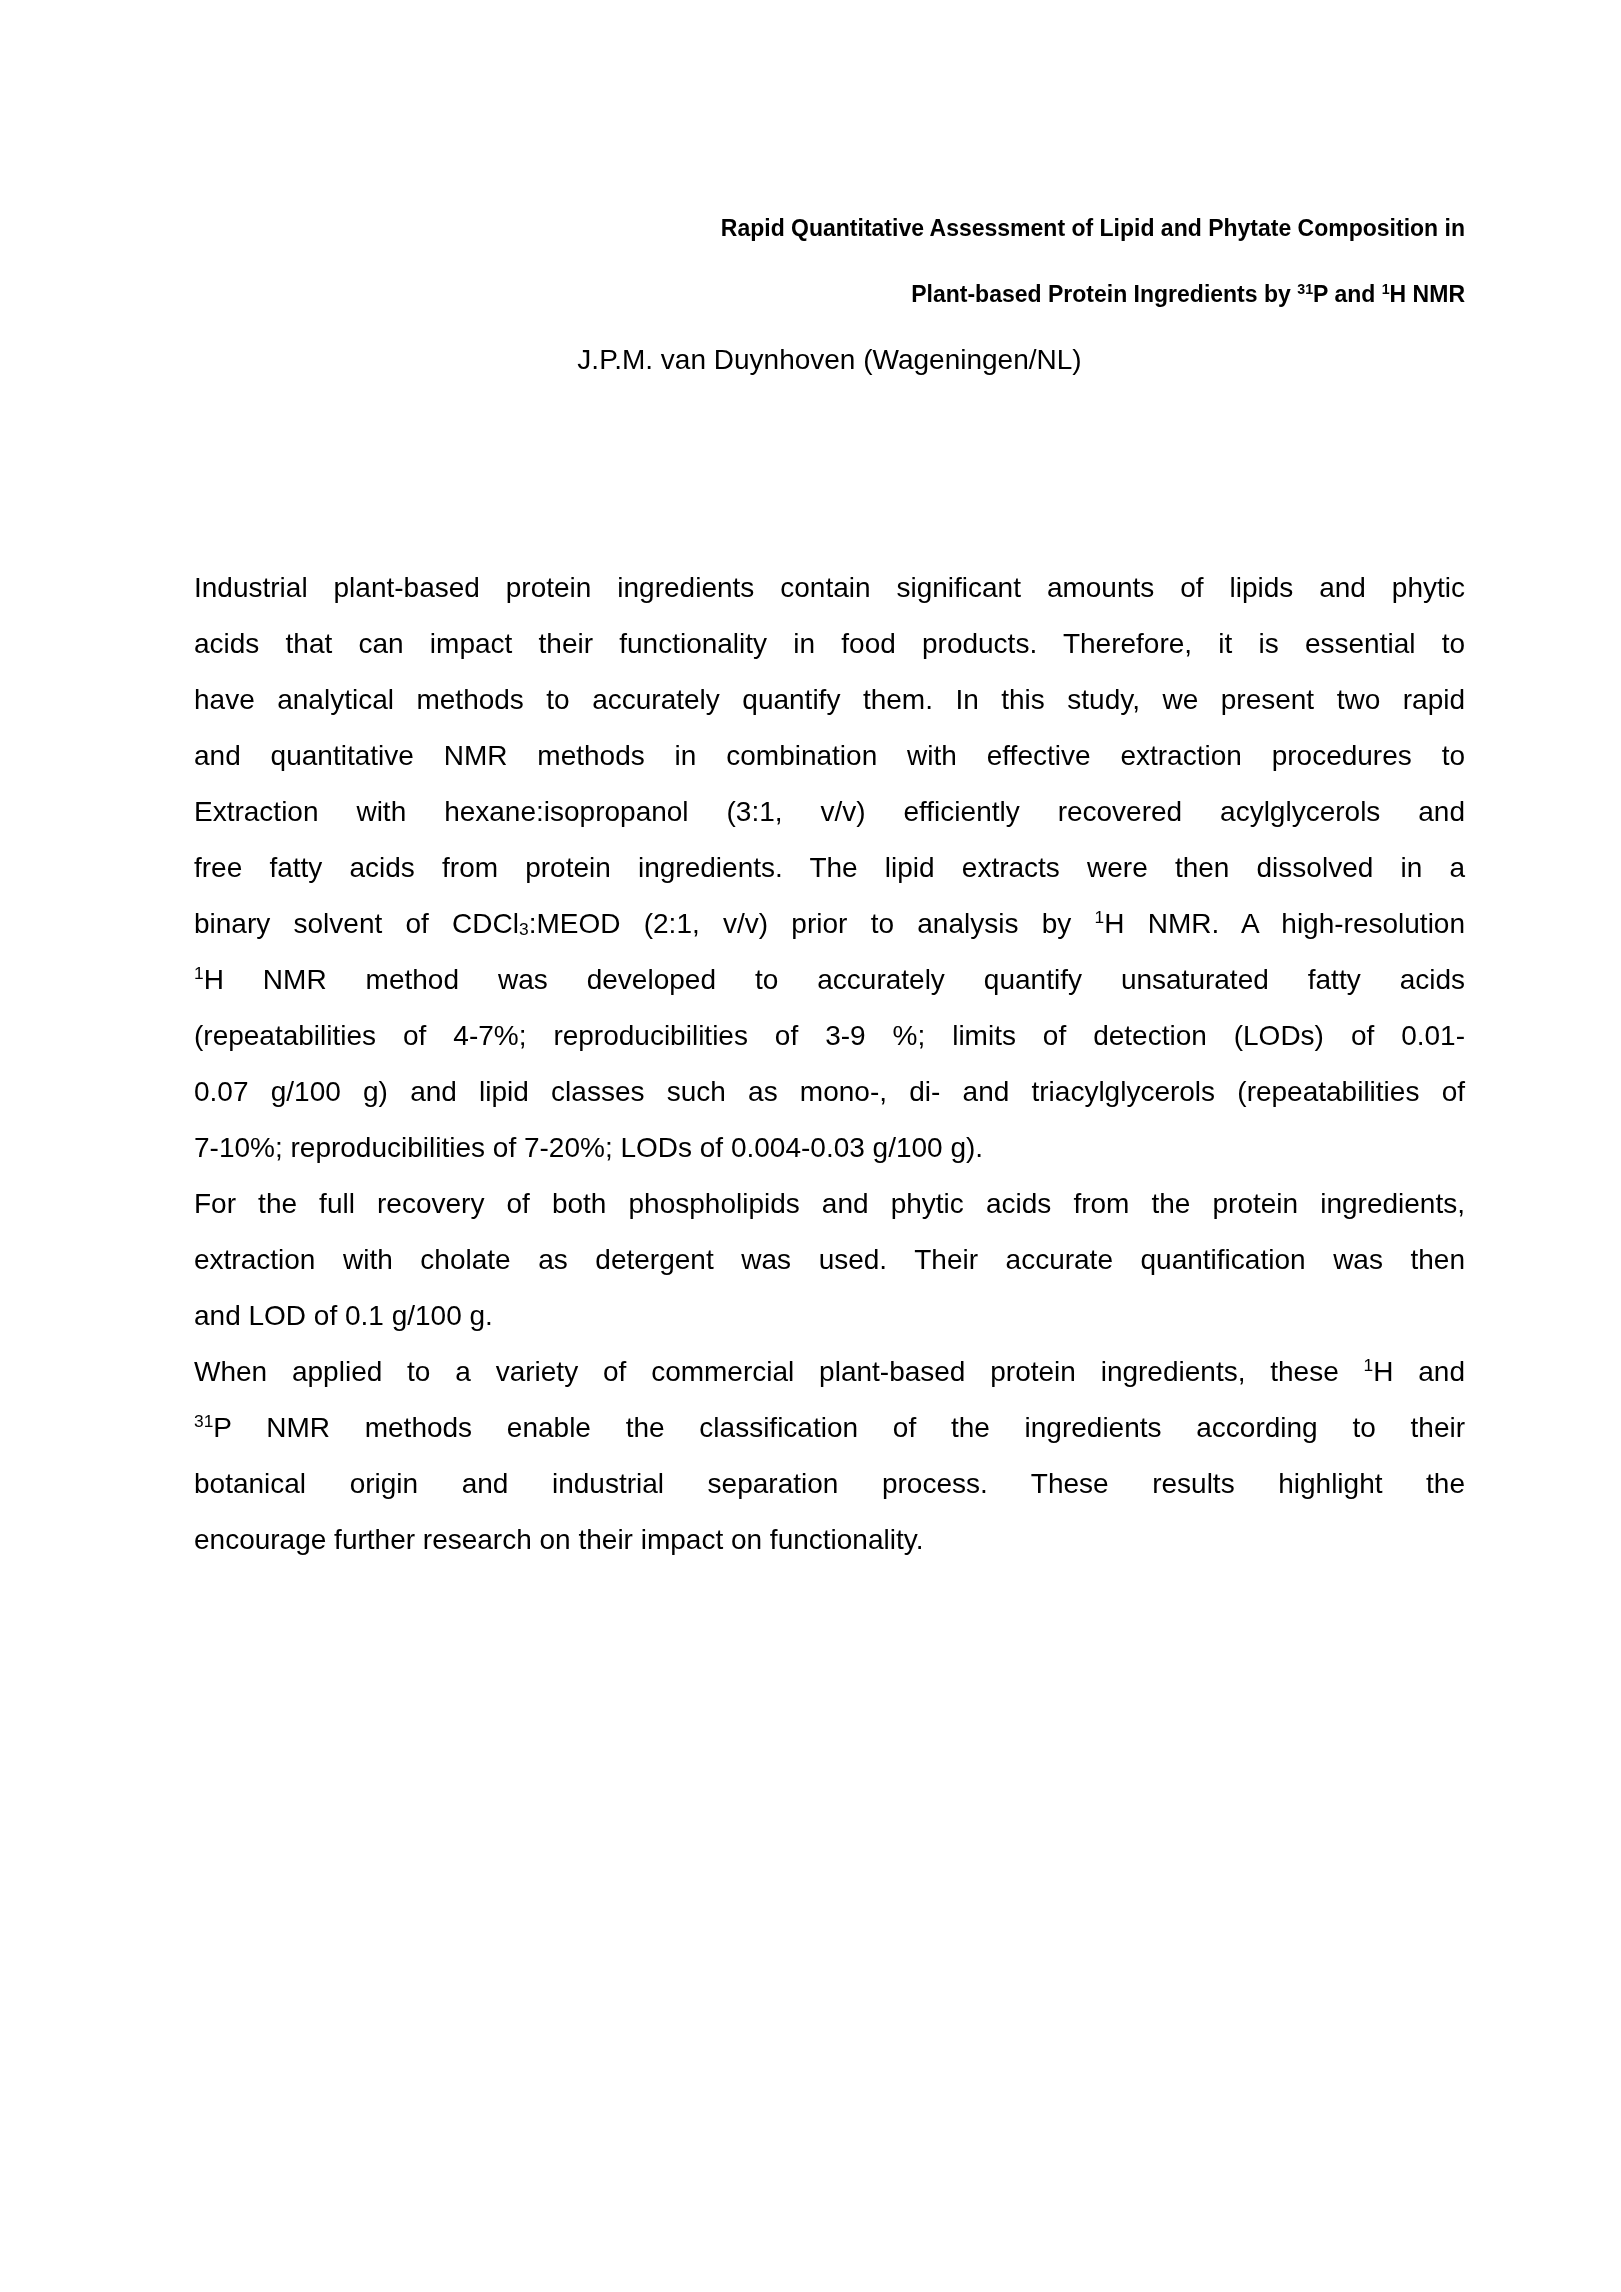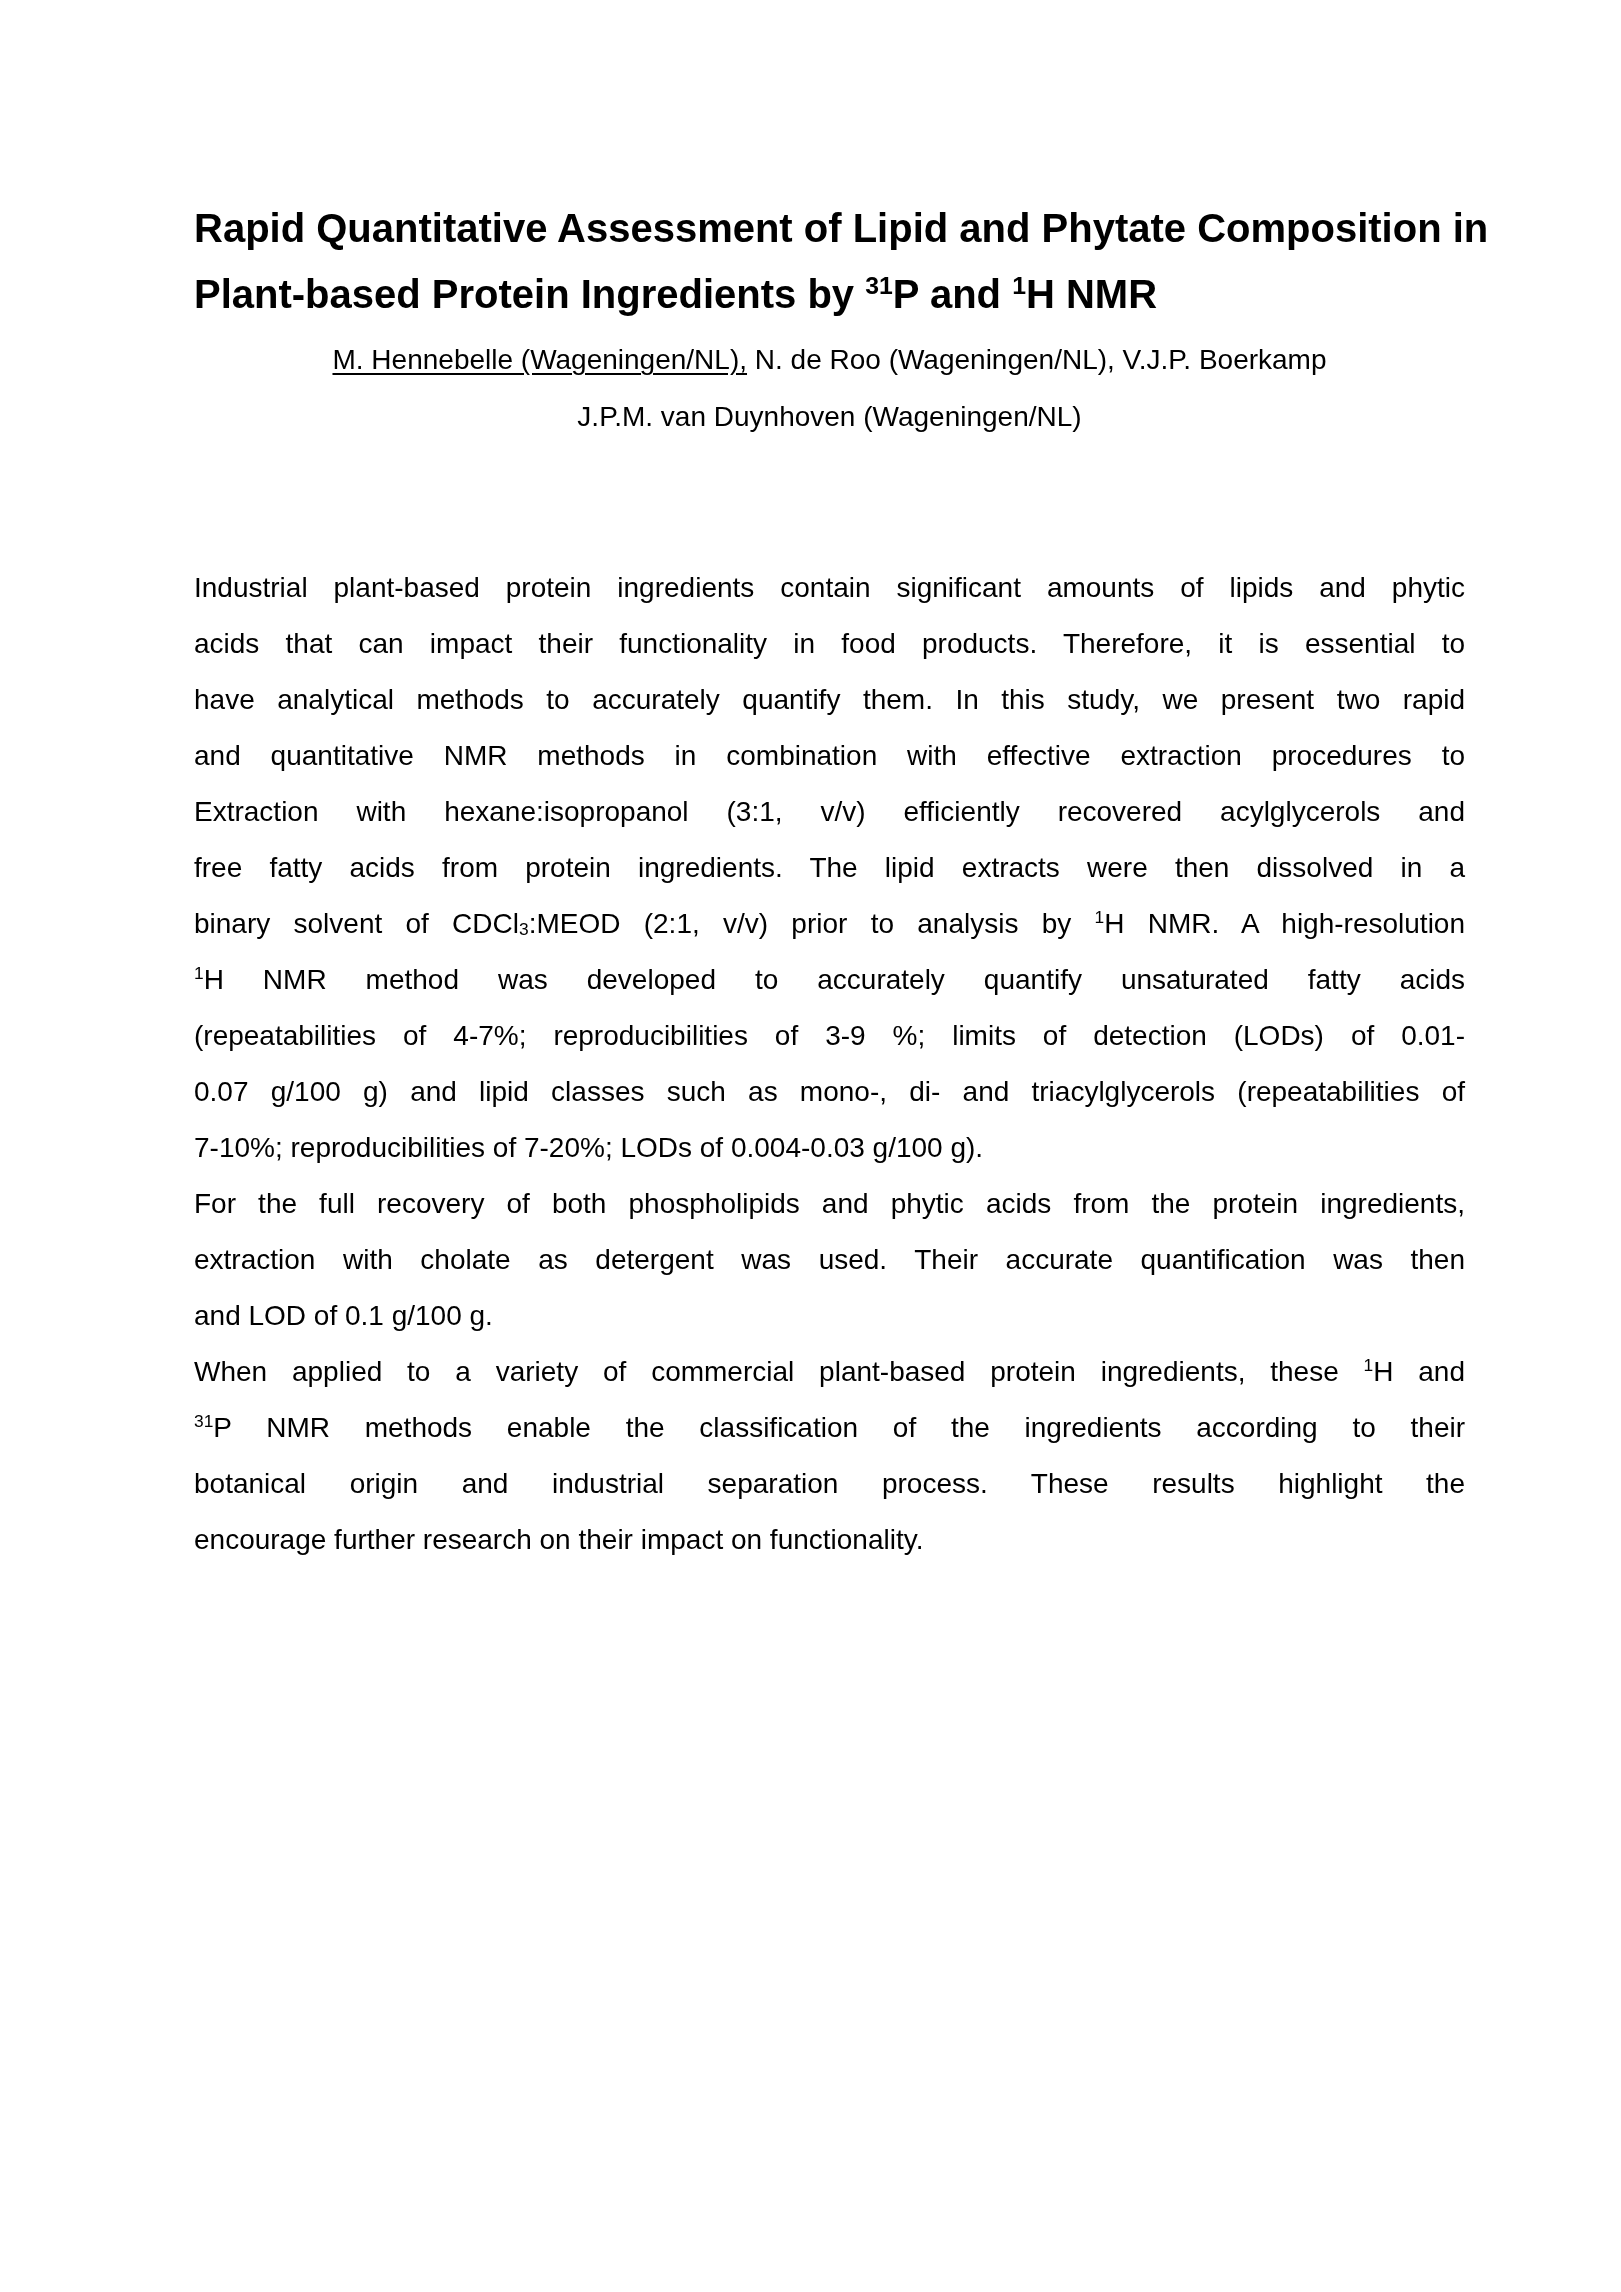--- a/index.html
+++ b/index.html
@@ -23,23 +23,23 @@
     background: #ffffff;
   }
   .column {
     position: absolute;
     left: 194px;
     width: 1271px;
   }
   .title {
     top: 195px;
     font-weight: bold;
-    font-size: 40px;
+    font-size: 23px;
     line-height: 66px;
-    text-align: left;
+    text-align: right;
   }
   .title .line { display: block; white-space: nowrap; }
   .authors {
     top: 331px;
     font-size: 28px;
     line-height: 57px;
     text-align: center;
   }
   .authors .line { display: block; white-space: nowrap; }
   .presenter {
@@ -84,21 +84,20 @@
 <body>
 
 <div class="page">
 
   <div class="column title">
     <span class="line">Rapid Quantitative Assessment of Lipid and Phytate Composition in</span>
     <span class="line"><span>Plant-based Protein Ingredients by </span><sup>31</sup><span>P and </span><sup>1</sup><span>H NMR</span></span>
   </div>
 
   <div class="column authors">
-    <span class="line"><span class="presenter">M. Hennebelle (Wageningen/NL),</span><span> N. de Roo (Wageningen/NL), V.J.P. Boerkamp</span></span>
     <span class="line">J.P.M. van Duynhoven (Wageningen/NL)</span>
   </div>
 
   <div class="column abstract">
 
     <div>
       <div class="line j">Industrial plant-based protein ingredients contain significant amounts of lipids and phytic</div>
       <div class="line j">acids that can impact their functionality in food products. Therefore, it is essential to</div>
       <div class="line j">have analytical methods to accurately quantify them. In this study, we present two rapid</div>
       <div class="line j">and quantitative NMR methods in combination with effective extraction procedures to</div>

